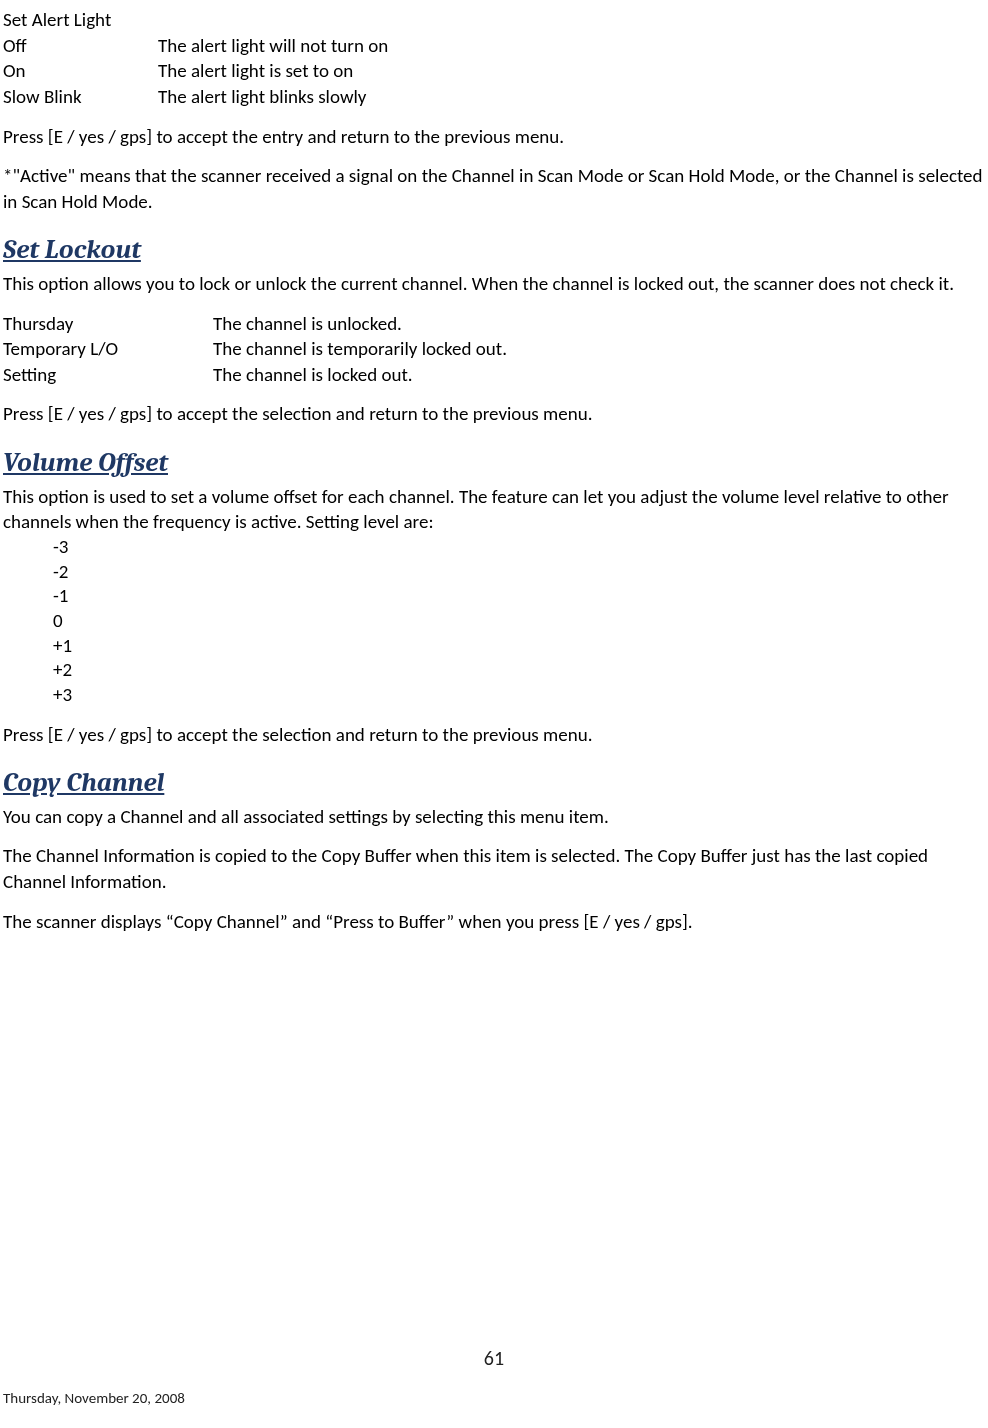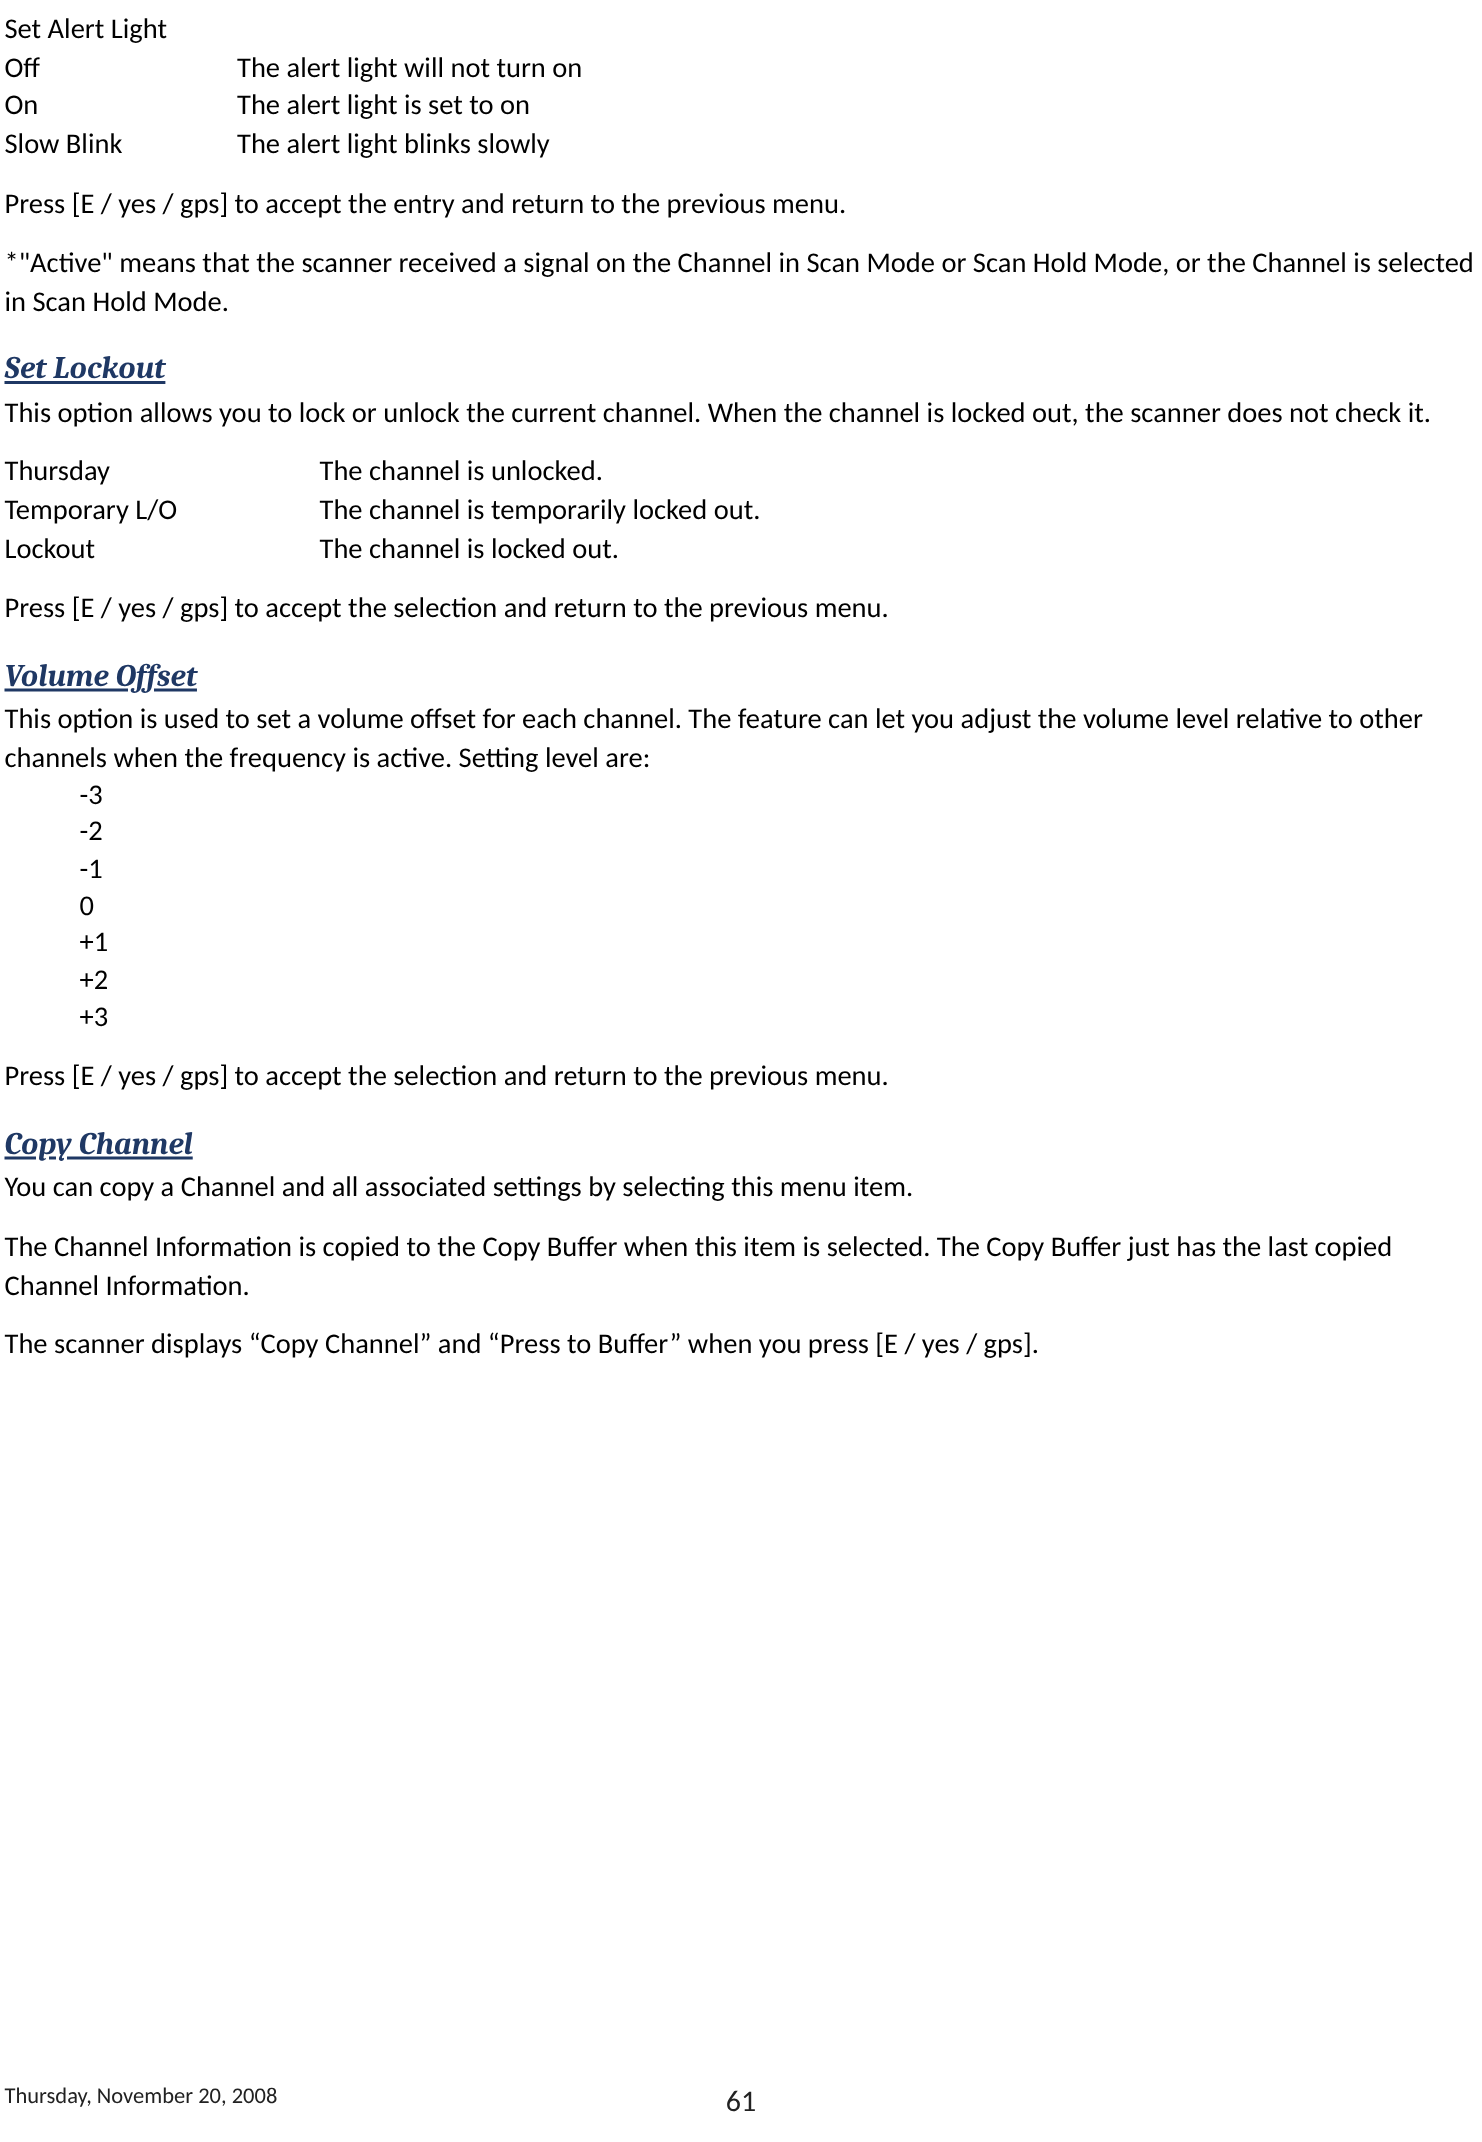--- a/index.html
+++ b/index.html
@@ -14,40 +14,40 @@
       padding: 7px 3px 0 3px;
       position: relative;
     }
     .section-title {
     }
     .heading {
       font-family: Cambria, Georgia, serif;
       font-weight: bold;
       font-style: italic;
       color: #1F3864;
-      font-size: 21px;
+      font-size: 27px;
       text-decoration: underline;
       margin-top: 18px;
       margin-bottom: 2px;
     }
     p { margin-bottom: 14px; }
     .table-row { display: flex; }
     .table-row .c0 { min-width: 155px; }
     .table-row.wide .c0 { min-width: 210px; }
     .indent-list { padding-left: 50px; }
     .indent-list div { text-align: left; line-height: 1.3; }
     .footer {
       position: absolute;
       bottom: 20px;
       left: 3px;
       right: 3px;
       font-size: 15px;
       color: #222;
     }
-    .footer .date { display: inline-block; }
+    .footer .date { display: inline-block; margin-top: 43px; }
     .footer .page {
       position: absolute;
       left: 50%;
       transform: translateX(-50%);
       font-size: 20px;
     }
     .block { margin-bottom: 14px; }
   </style>
 </head>
 <body>
@@ -81,21 +81,21 @@
   <div class="block">
     <div class="table-row wide">
       <div class="c0">Thursday</div>
       <div>The channel is unlocked.</div>
     </div>
     <div class="table-row wide">
       <div class="c0">Temporary L/O</div>
       <div>The channel is temporarily locked out.</div>
     </div>
     <div class="table-row wide">
-      <div class="c0">Lockout</div>
+      <div class="c0">Setting</div>
       <div>The channel is locked out.</div>
     </div>
   </div>
 
   <p>Press [E / yes / gps] to accept the selection and return to the previous menu.</p>
 </div>
 
 <div>
   <div class="heading">Volume Offset</div>
   <div>This option is used to set a volume offset for each channel. The feature can let you adjust the volume level relative to other channels when the frequency is active. Setting level are:</div>

